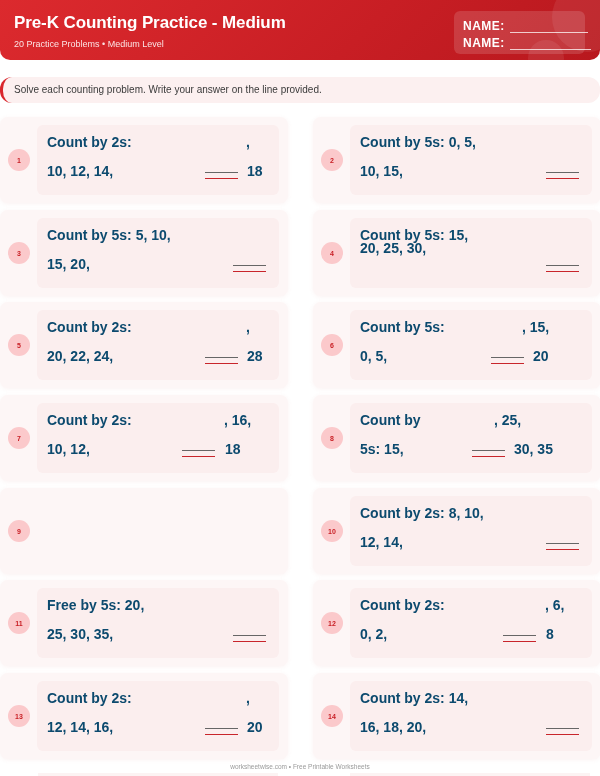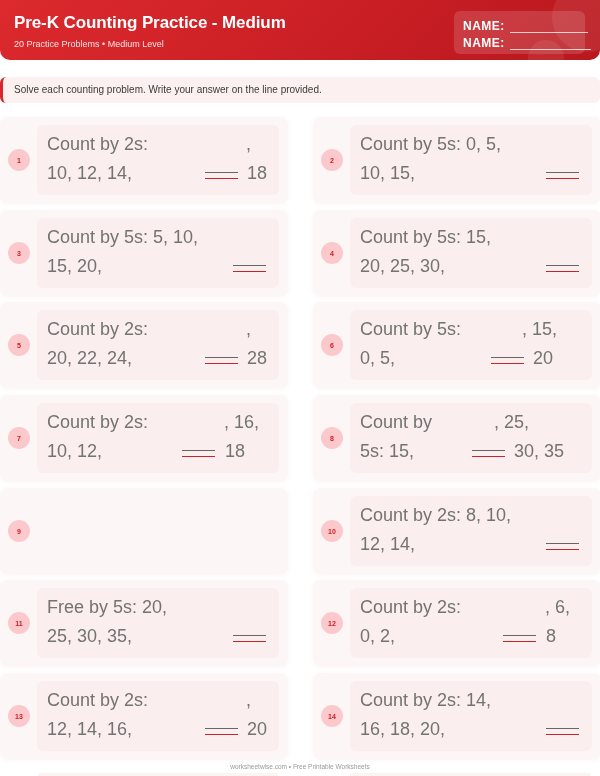--- a/index.html
+++ b/index.html
@@ -35,42 +35,42 @@
     .field-row { position: absolute; left: 9px; display: flex; align-items: flex-end; }
     .field-row.r1 { top: 8px; }
     .field-row.r2 { top: 25px; }
     .field-label { font-size: 12px; font-weight: bold; color: #ffffff; letter-spacing: 0.5px; }
     .field-line { border-bottom: 1px solid rgba(255,255,255,0.75); margin-left: 5px; height: 9px; }
     .r1 .field-line { width: 78px; }
     .r2 .field-line { width: 81px; }
 
     .instructions {
       position: absolute; left: 0; top: 77px; width: 600px; height: 26px;
-      background: #fcf0f0; border-left: 3px solid #d9262c; border-radius: 6px;
+      background: #fcf0f0; border-left: 3px solid #d9262c; border-radius: 12px;
       font-size: 10px; color: #3a3a3a; padding: 7px 0 0 11px;
     }
 
     .card {
       position: absolute; width: 288px; height: 86px;
       background: #fdf6f6; border-radius: 8px;
       box-shadow: 0 1px 4px rgba(220,150,150,0.12);
     }
     .card.left { left: 0; }
     .card.right { left: 313px; }
     .badge {
       position: absolute; left: 8px; top: 32px; width: 22px; height: 22px;
       border-radius: 50%; background: #fbc9cb; color: #c81e24;
       font-size: 7px; font-weight: bold; display: flex; align-items: center; justify-content: center;
     }
     .inner {
       position: absolute; left: 37px; top: 8px; width: 242px; height: 70px;
       background: #fbeeee; border-radius: 6px;
     }
     .pt {
-      position: absolute; font-size: 18px; font-weight: normal; color: #737373; white-space: nowrap;
+      position: absolute; font-size: 14px; font-weight: bold; color: #0c4a6e; white-space: nowrap;
     }
     .ans {
       position: absolute; width: 33px; height: 7px;
       border-top: 1.5px solid #666666; border-bottom: 1.5px solid #c8252b;
     }
 
     .footer {
       position: absolute; left: 0; top: 763px; width: 600px; text-align: center;
       font-size: 6.5px; color: #9a9a9a;
     }
@@ -126,21 +126,21 @@
     <span class="pt" style="left:10px;top:9px">Count by 5s: 5, 10,</span>
     <span class="pt" style="left:10px;top:38px">15, 20,</span>
     <span class="ans" style="left:196px;top:47px"></span>
   </div>
 </div>
 
 <div class="card right" style="top:210px">
   <div class="badge">4</div>
   <div class="inner">
     <span class="pt" style="left:10px;top:9px">Count by 5s: 15,</span>
-    <span class="pt" style="left:10px;top:38px">20, 25, 30,</span>
+    <span class="pt" style="left:10px;top:22px">20, 25, 30,</span>
     <span class="ans" style="left:196px;top:47px"></span>
   </div>
 </div>
 
 <div class="card left" style="top:302px">
   <div class="badge">5</div>
   <div class="inner">
     <span class="pt" style="left:10px;top:9px">Count by 2s:</span>
     <span class="pt" style="left:209px;top:9px">,</span>
     <span class="pt" style="left:10px;top:38px">20, 22, 24,</span>

